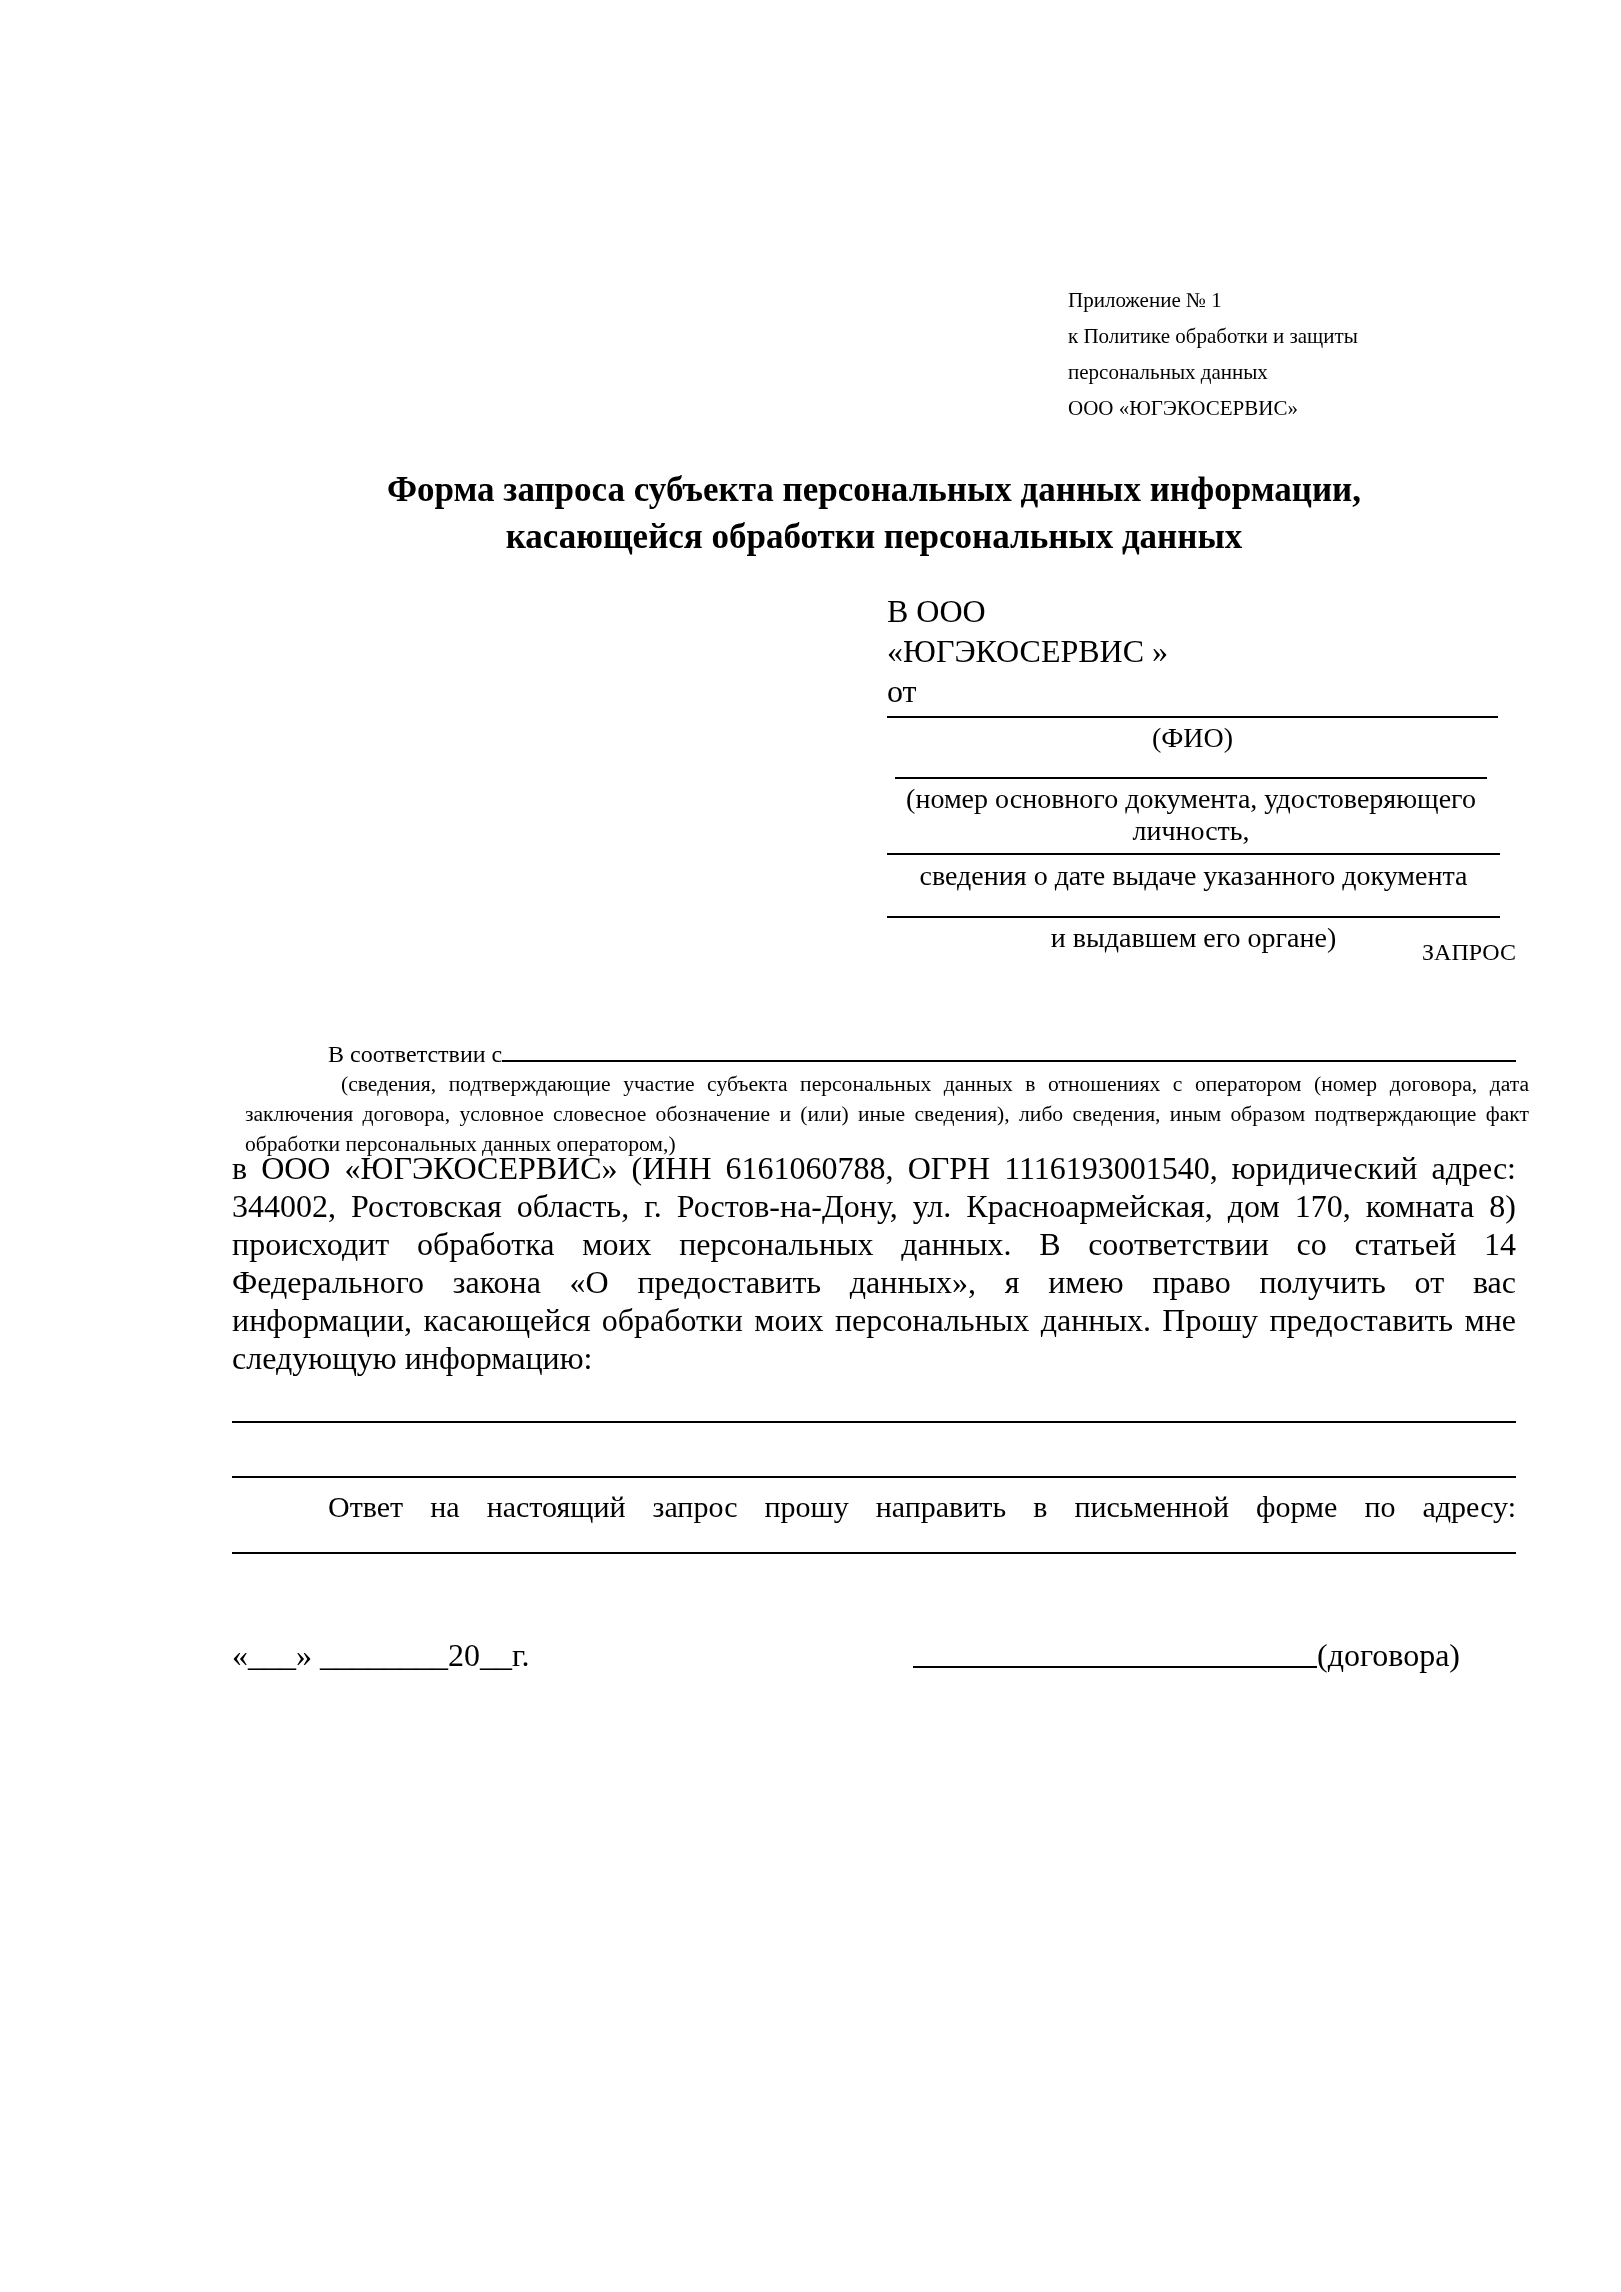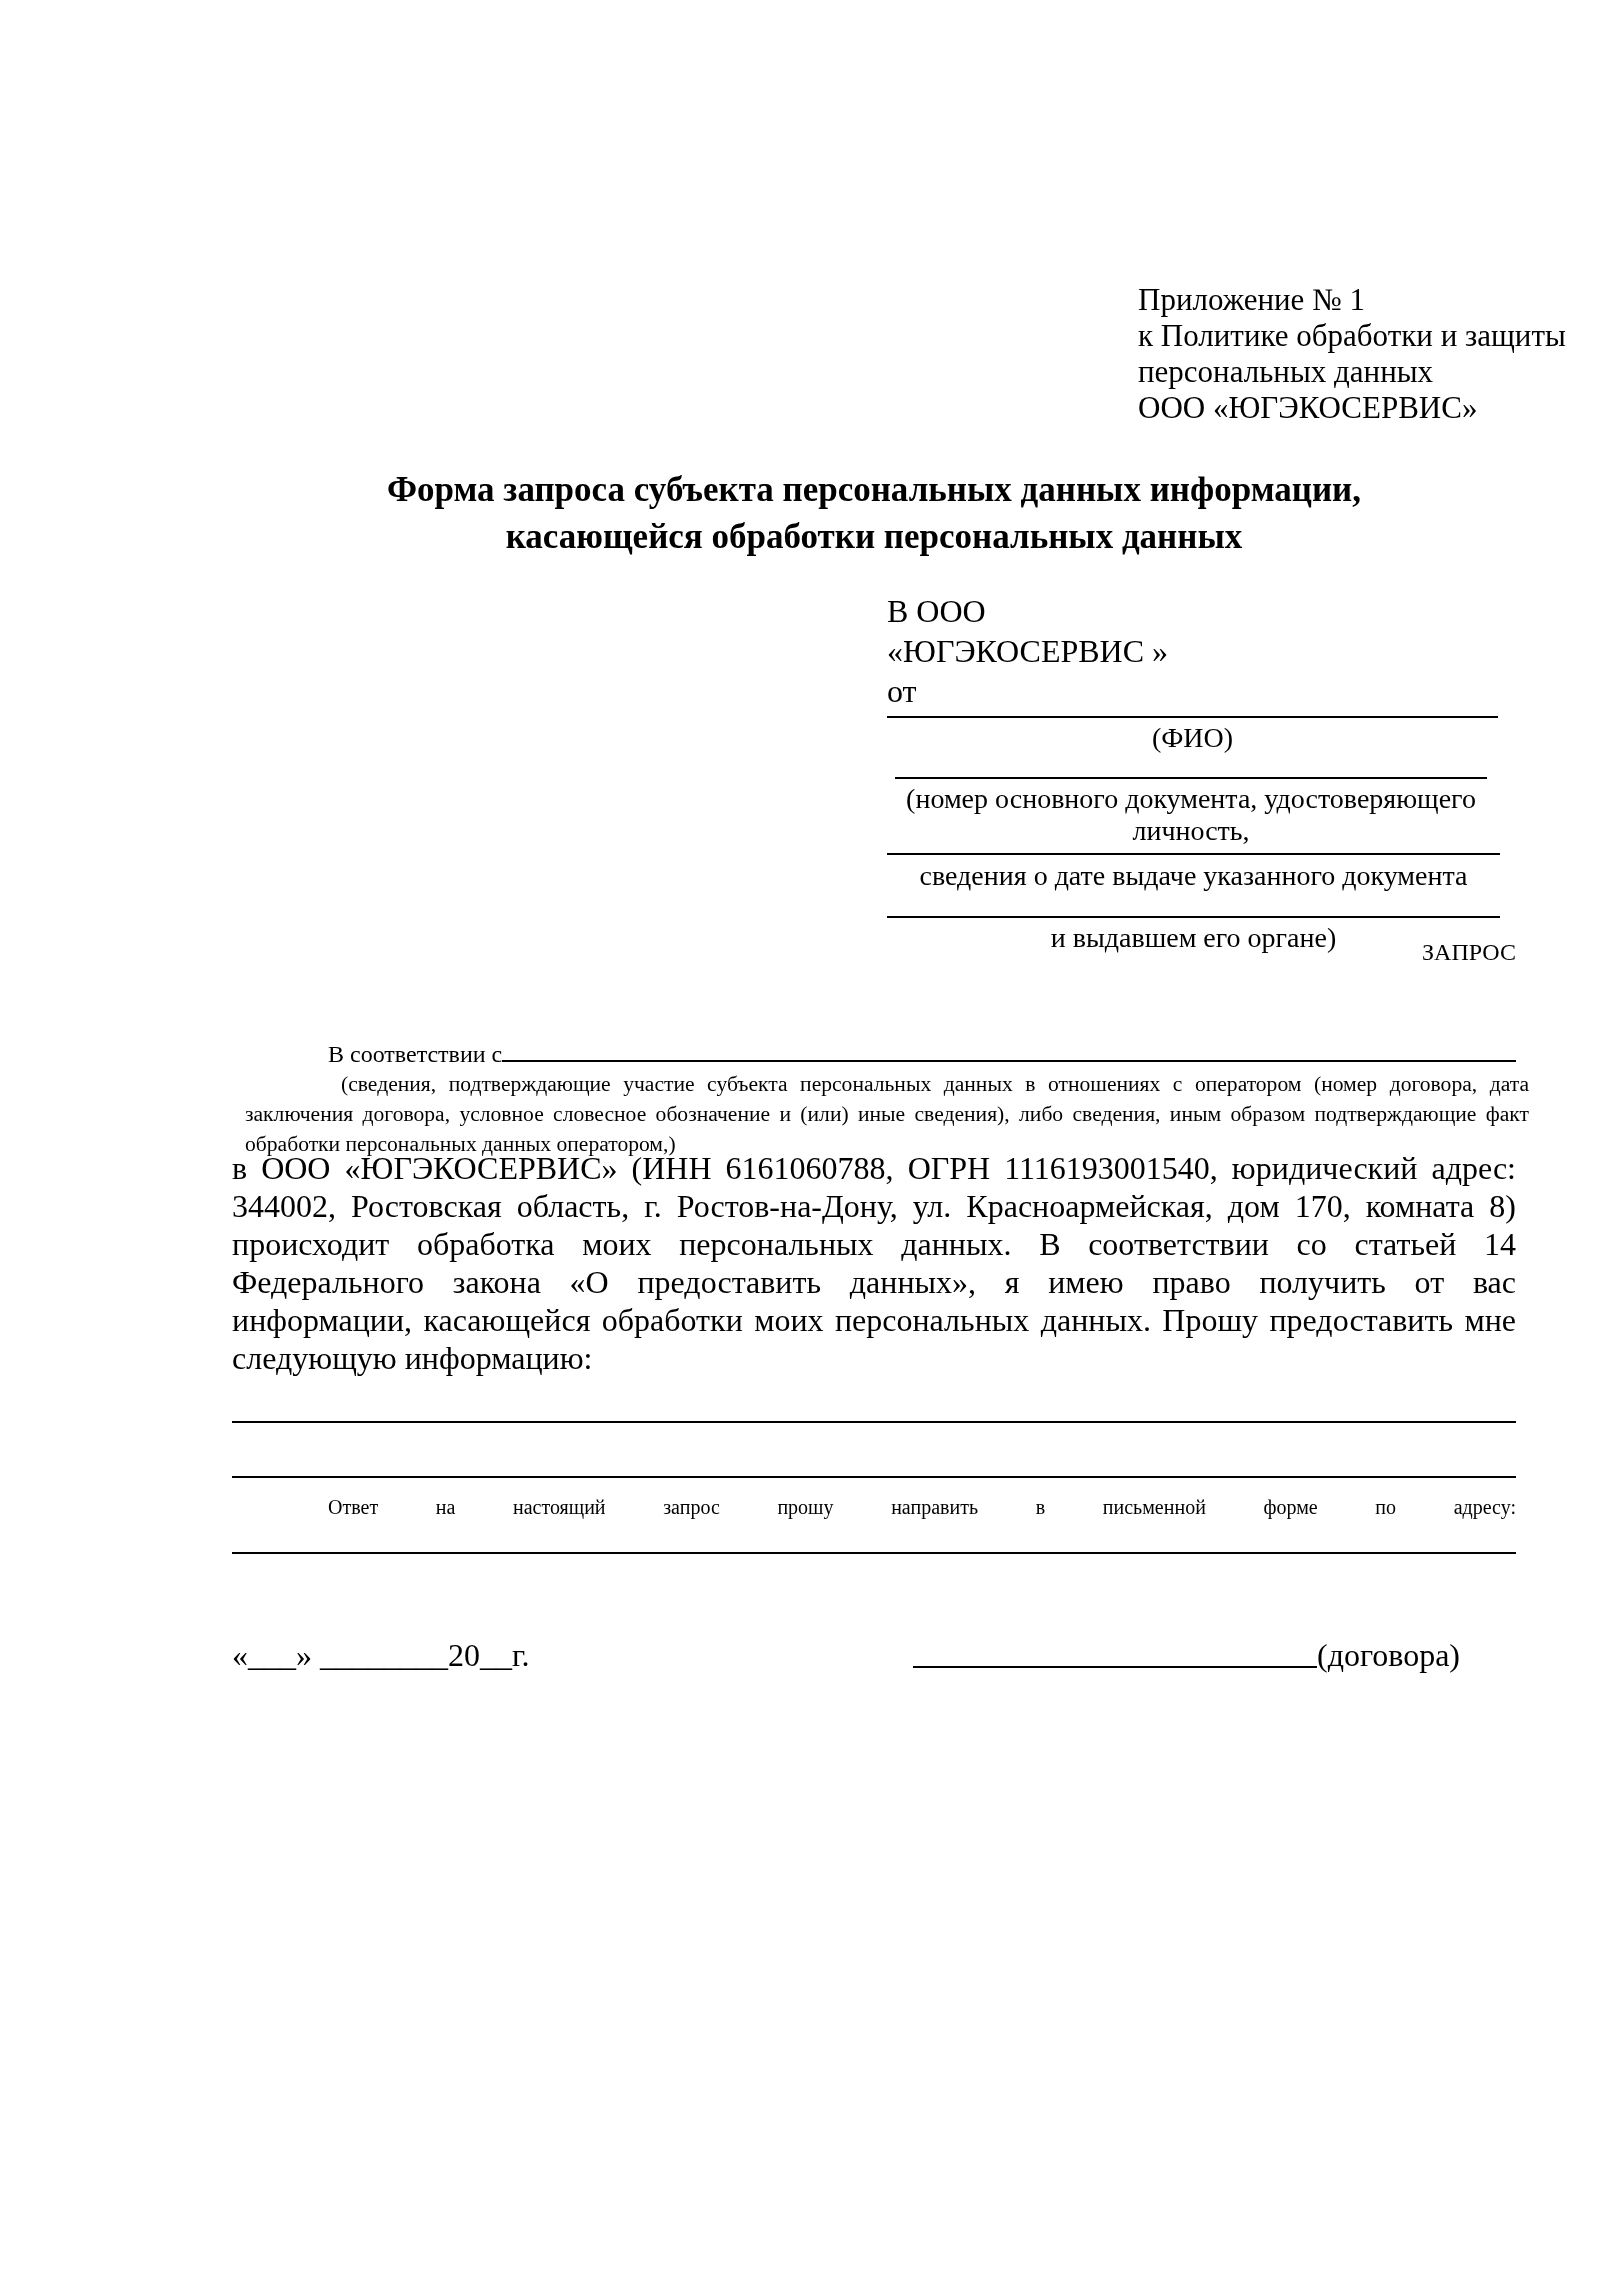--- a/index.html
+++ b/index.html
@@ -6,33 +6,33 @@
   .page {
     position: relative;
     width: 1621px;
     height: 2293px;
     background: #ffffff;
     color: #000000;
     font-family: "Liberation Serif", "DejaVu Serif", serif;
     overflow: hidden;
   }
   .abs { position: absolute; }
-  .hdr { left: 1138px; top: 282px; width: 451px; font-size: 31px; line-height: 36px; }
+  .hdr { left: 1068px; top: 282px; width: 451px; font-size: 21px; line-height: 36px; }
   .title { left: 232px; top: 466px; width: 1284px; text-align: center; font-weight: bold; font-size: 35px; line-height: 47px; }
   .addr { left: 887px; top: 591px; width: 613px; font-size: 32px; line-height: 40px; }
   .rule { border-bottom: 2.9px solid #000; height: 19.6px; }
   .cap { font-size: 28px; text-align: center; }
   .zapros { left: 232px; top: 939px; width: 1284px; text-align: right; font-size: 24px; }
   .fillrow { display: flex; align-items: flex-end; font-size: 24px; }
   .fill { flex: 1 1 auto; border-bottom: 2.9px solid #000; margin-bottom: 5.9px; }
   .note { left: 232px; top: 1069px; width: 1284px; font-size: 21.6px; line-height: 30px; margin-left: 13px; }
   .bodyp { left: 232px; top: 1149px; width: 1284px; font-size: 32px; line-height: 38px; }
   .just { text-align: justify; text-align-last: justify; }
   .indent { text-indent: 96px; }
-  .reply { left: 232px; top: 1488px; width: 1284px; font-size: 20px; line-height: 38px; }
+  .reply { left: 232px; top: 1488px; width: 1284px; font-size: 30px; line-height: 38px; }
   .footer-row { left: 232px; top: 1637px; width: 1228px; display: flex; justify-content: space-between; align-items: flex-end; font-size: 32px; }
   .sig-group { display: inline-flex; align-items: flex-end; }
   .sig-line { width: 404px; border-bottom: 2.9px solid #000; margin-bottom: 5.9px; }
 </style>
 </head>
 <body>
 
 <div class="page">
 
   <div class="abs hdr">

